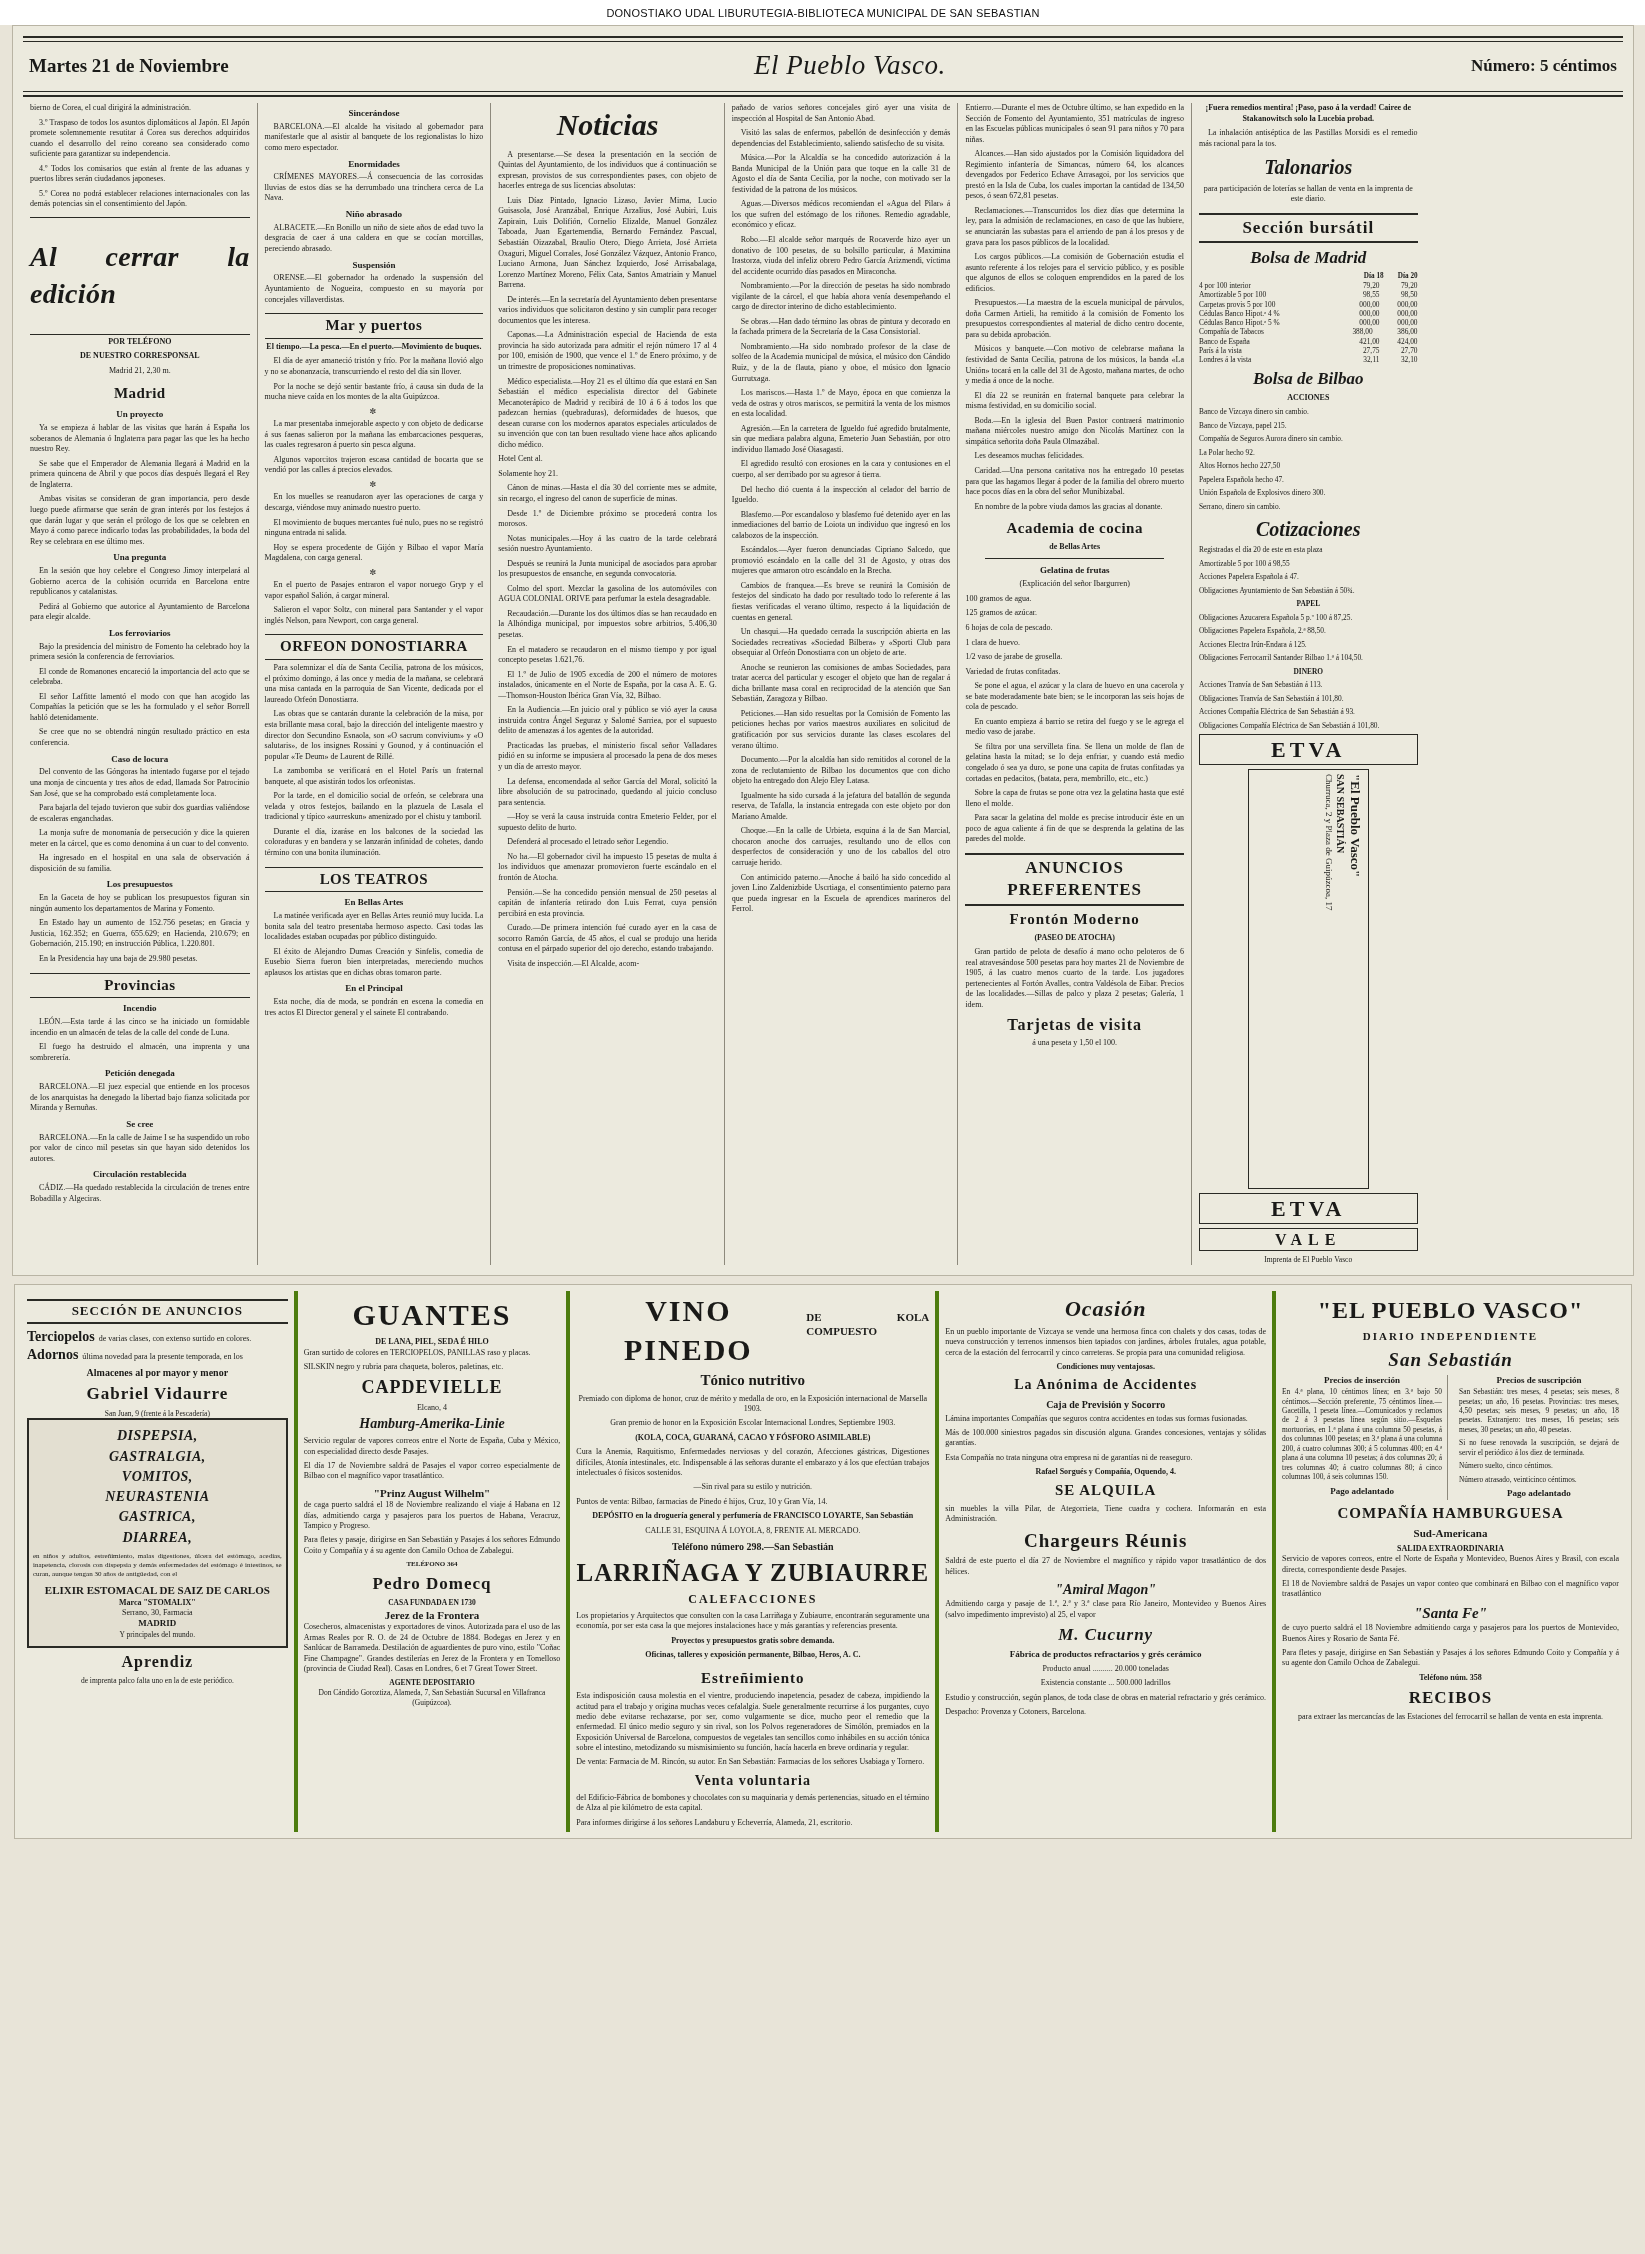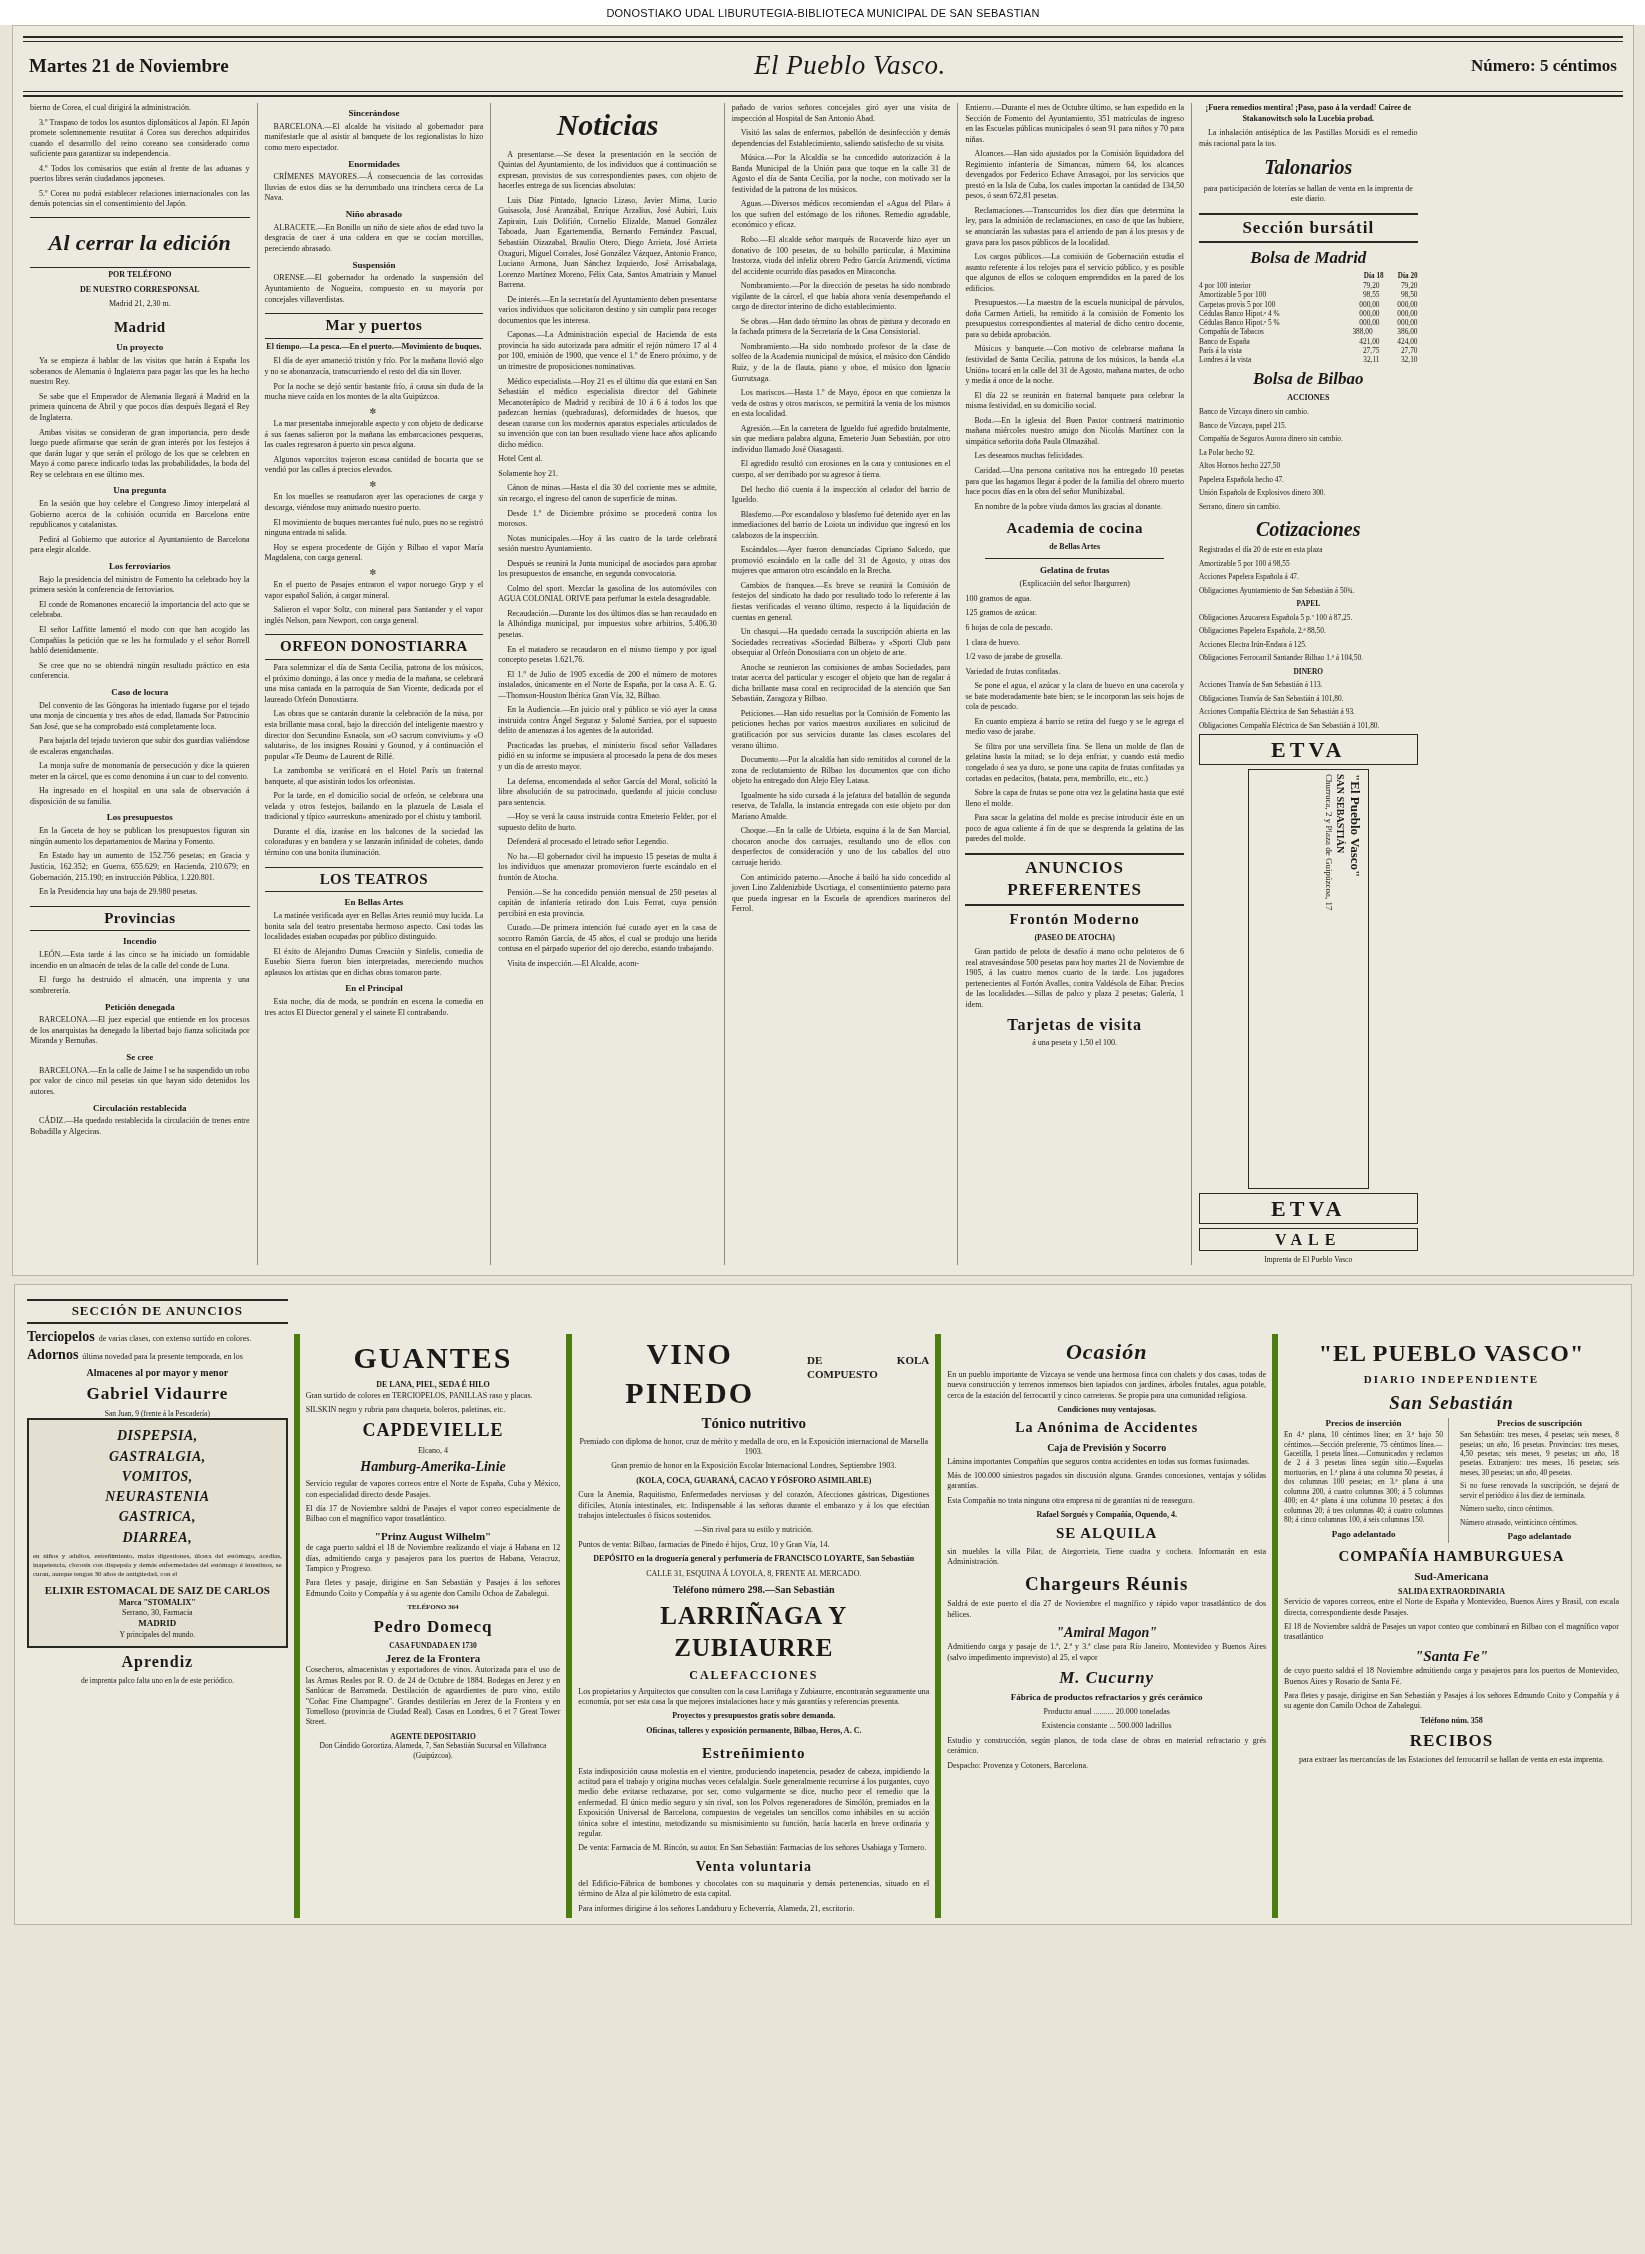--- a/index.html
+++ b/index.html
@@ -13,35 +13,35 @@
   .masthead .title{font-size:27px;font-weight:normal;font-style:italic;letter-spacing:0.5px;}
   .masthead .price{font-size:17px;font-weight:bold;}
   .hr2{border-top:1px solid #2a2a25;border-bottom:2px solid #2a2a25;height:3px;margin:4px 0 6px;}
   .cols{display:flex;gap:0;align-items:stretch;}
   .col{padding:0 7px;box-sizing:border-box;font-size:8px;line-height:1.32;text-align:justify;}
   .col + .col{border-left:1px solid #8d897c;}
   .c1{width:14.6%}.c2{width:14.6%}.c3{width:14.6%}.c4{width:14.6%}.c5{width:14.6%}.c6{width:14.6%}
   p{margin:0 0 4px;text-indent:9px;}
   .nind{text-indent:0;}
   .center{text-align:center;text-indent:0;}
-  h2.dechead{font-size:22px;font-weight:bold;text-align:center;margin:7px 0 2px;font-style:italic;letter-spacing:0.3px;border-top:1px solid #2a2a25;border-bottom:1px solid #2a2a25;padding:10px 0;}
+  h2.dechead{font-size:28px;font-weight:bold;margin:7px 0 2px;font-style:italic;letter-spacing:0.3px;border-top:1px solid #2a2a25;border-bottom:1px solid #2a2a25;padding:21px 0;}
   h3.sect{font-size:15px;font-weight:bold;text-align:center;margin:8px 0 3px;letter-spacing:0.4px;}
   h3.sect.box{border-top:1px solid #2a2a25;border-bottom:1px solid #2a2a25;padding:2px 0;}
   h4.sub{font-size:9px;font-weight:bold;text-align:center;margin:5px 0 2px;text-indent:0;}
   .tiny{font-size:7.4px;line-height:1.28;}
   .cen{text-align:center;}
   .ornament{text-align:center;font-size:8px;letter-spacing:2px;margin:2px 0;}
   .noticias-title{font-size:30px;font-weight:bold;font-style:italic;text-align:center;margin:2px 0 5px;}
   .fancy{font-size:17px;font-weight:bold;text-align:center;letter-spacing:1px;margin:8px 0 4px;border-top:2px solid #2a2a25;border-bottom:2px solid #2a2a25;padding:2px 0;}
   .fancy2{font-size:15px;font-weight:bold;text-align:center;letter-spacing:0.5px;margin:7px 0 3px;}
   .midrule{border-top:1px solid #2a2a25;margin:6px 20px;}
   .bottom{margin:8px 14px 14px;background:#eceade;border:1px solid #b9b4a4;padding:6px 6px;box-sizing:border-box;}
   .adcols{display:flex;}
   .adcol{padding:0 6px;box-sizing:border-box;font-size:8px;line-height:1.3;text-align:justify;}
-  .adcol + .adcol{border-left:6px solid #4d7c0f;margin-top:43px;}
+  .adcol + .adcol{border-left:4px solid #4d7c0f;}
   .a1{width:17%}.a2{width:17%}.a3{width:23%}.a4{width:21%}.a5{width:22%}
   .adtitle{font-size:19px;font-weight:bold;text-align:center;margin:4px 0 3px;letter-spacing:1px;}
   .adtitle.big{font-size:25px;}
   .adtitle.xl{font-size:30px;letter-spacing:2px;}
   .adsub{font-size:12px;font-weight:bold;text-align:center;margin:2px 0 3px;}
   .adsub.it{font-style:italic;}
   .rowflex{display:flex;gap:6px;}
   .stomach{background:#e3dfd1;border:2px solid #2a2a25;padding:6px 4px;text-align:center;}
   .stomach .lines{font-style:italic;font-weight:bold;font-size:14px;line-height:1.45;letter-spacing:0.5px;}
   .listrow{display:flex;justify-content:space-between;font-size:7.4px;line-height:1.25;}

